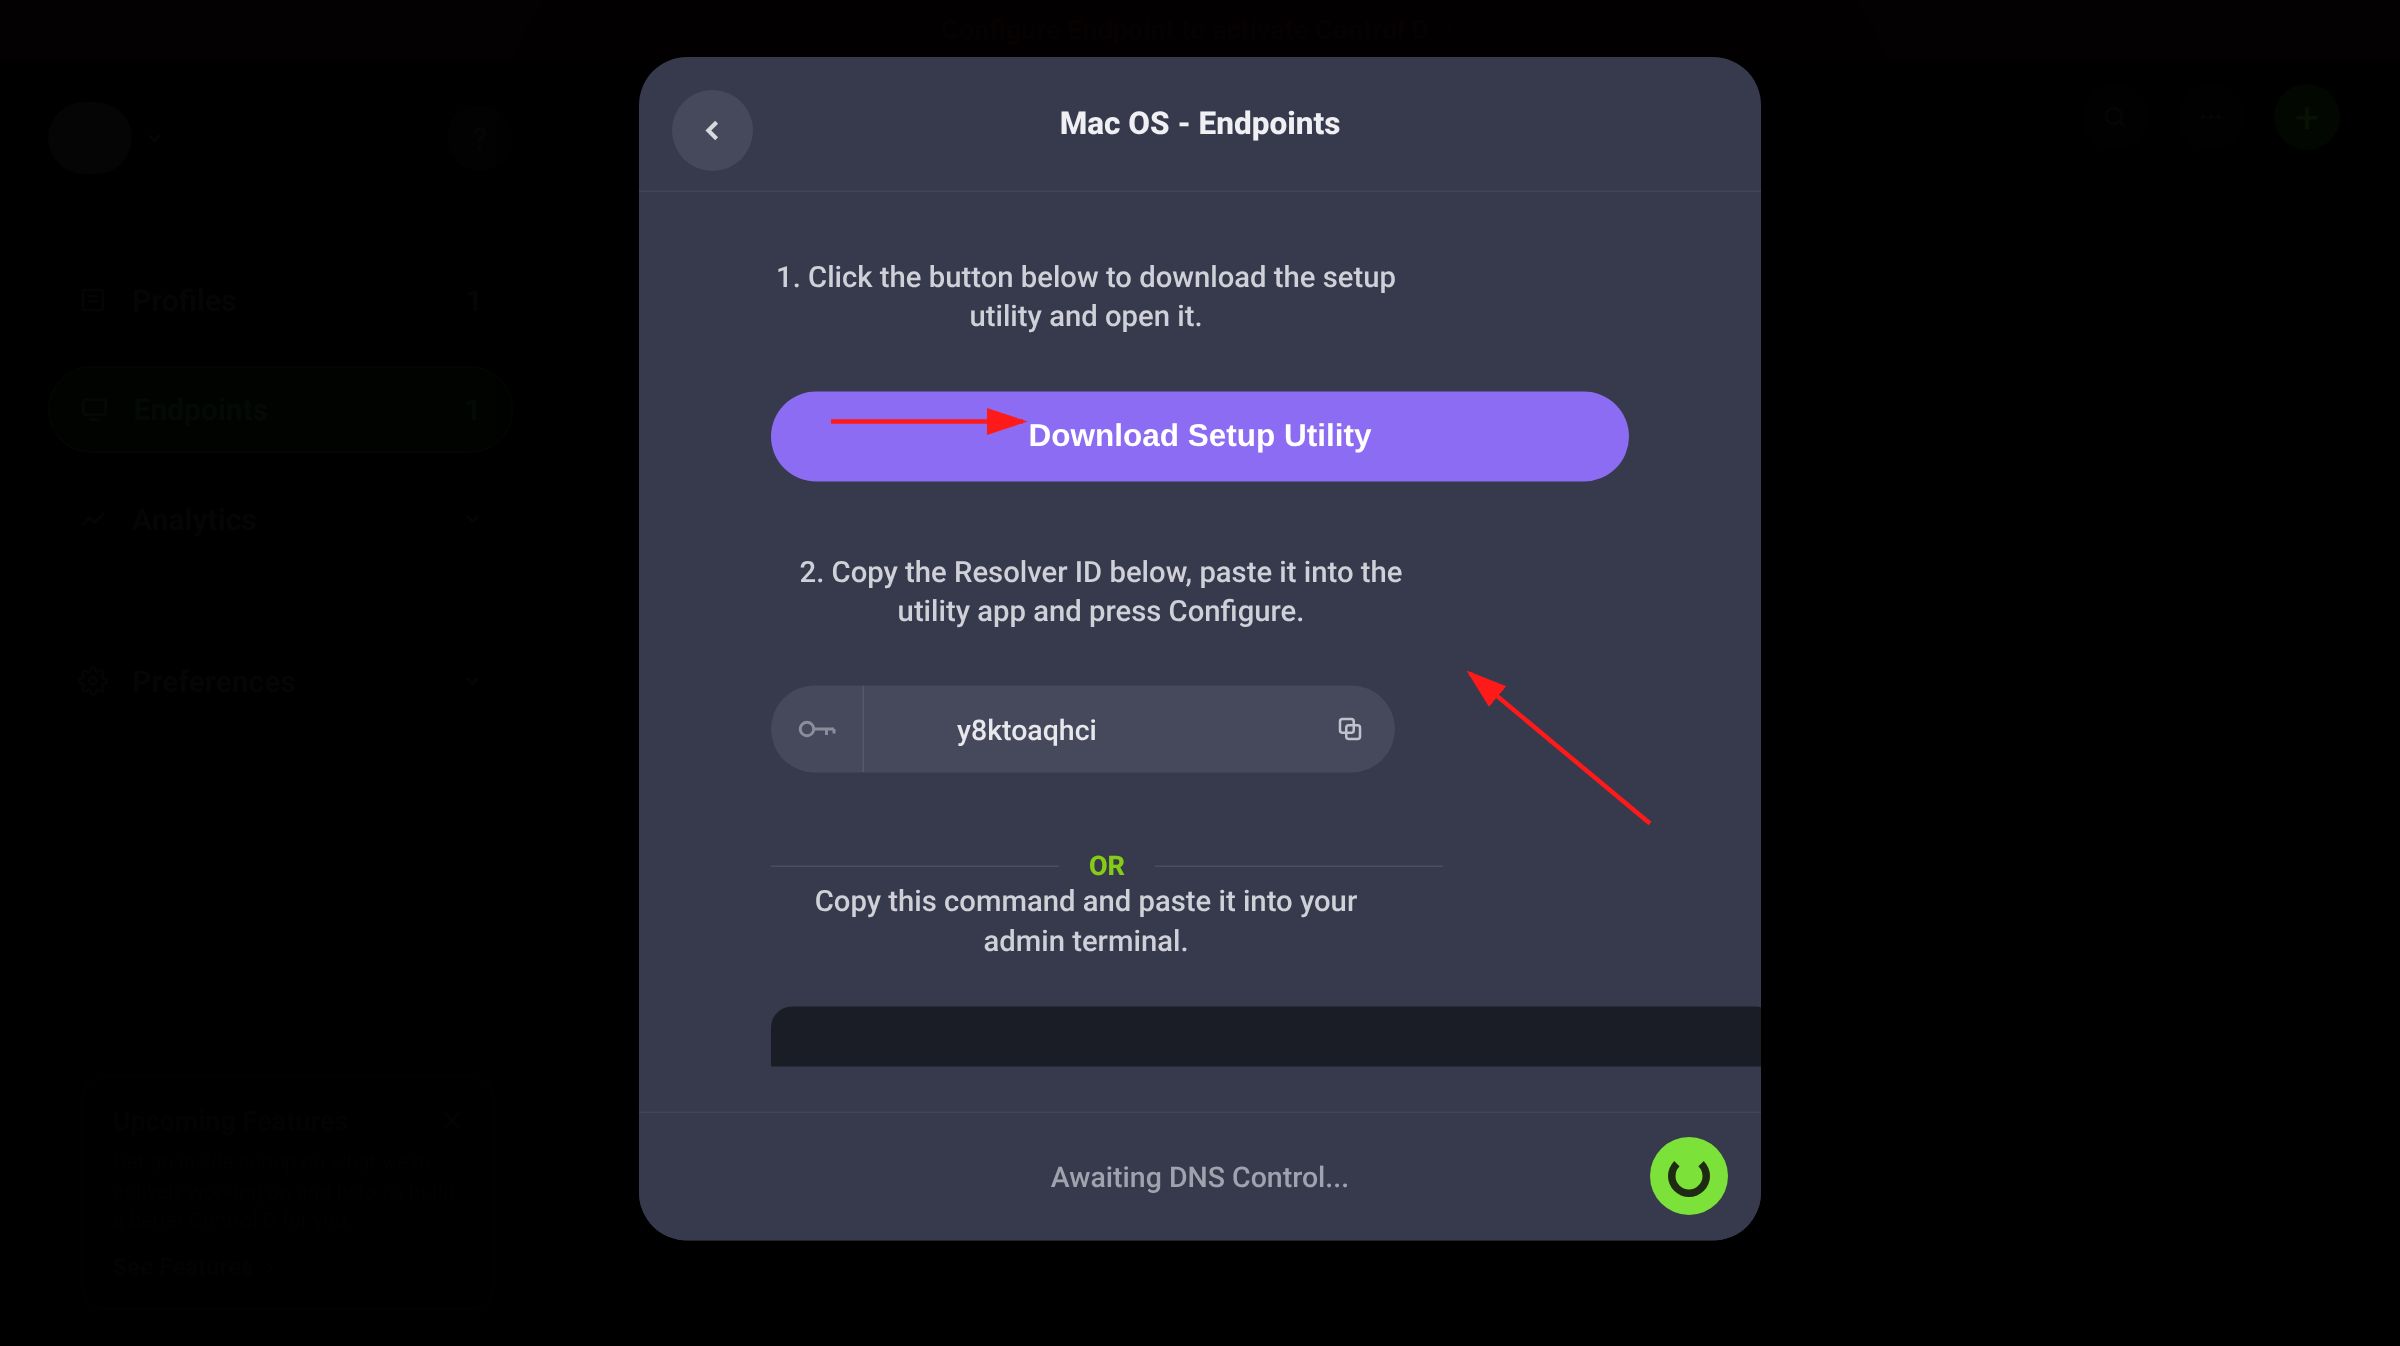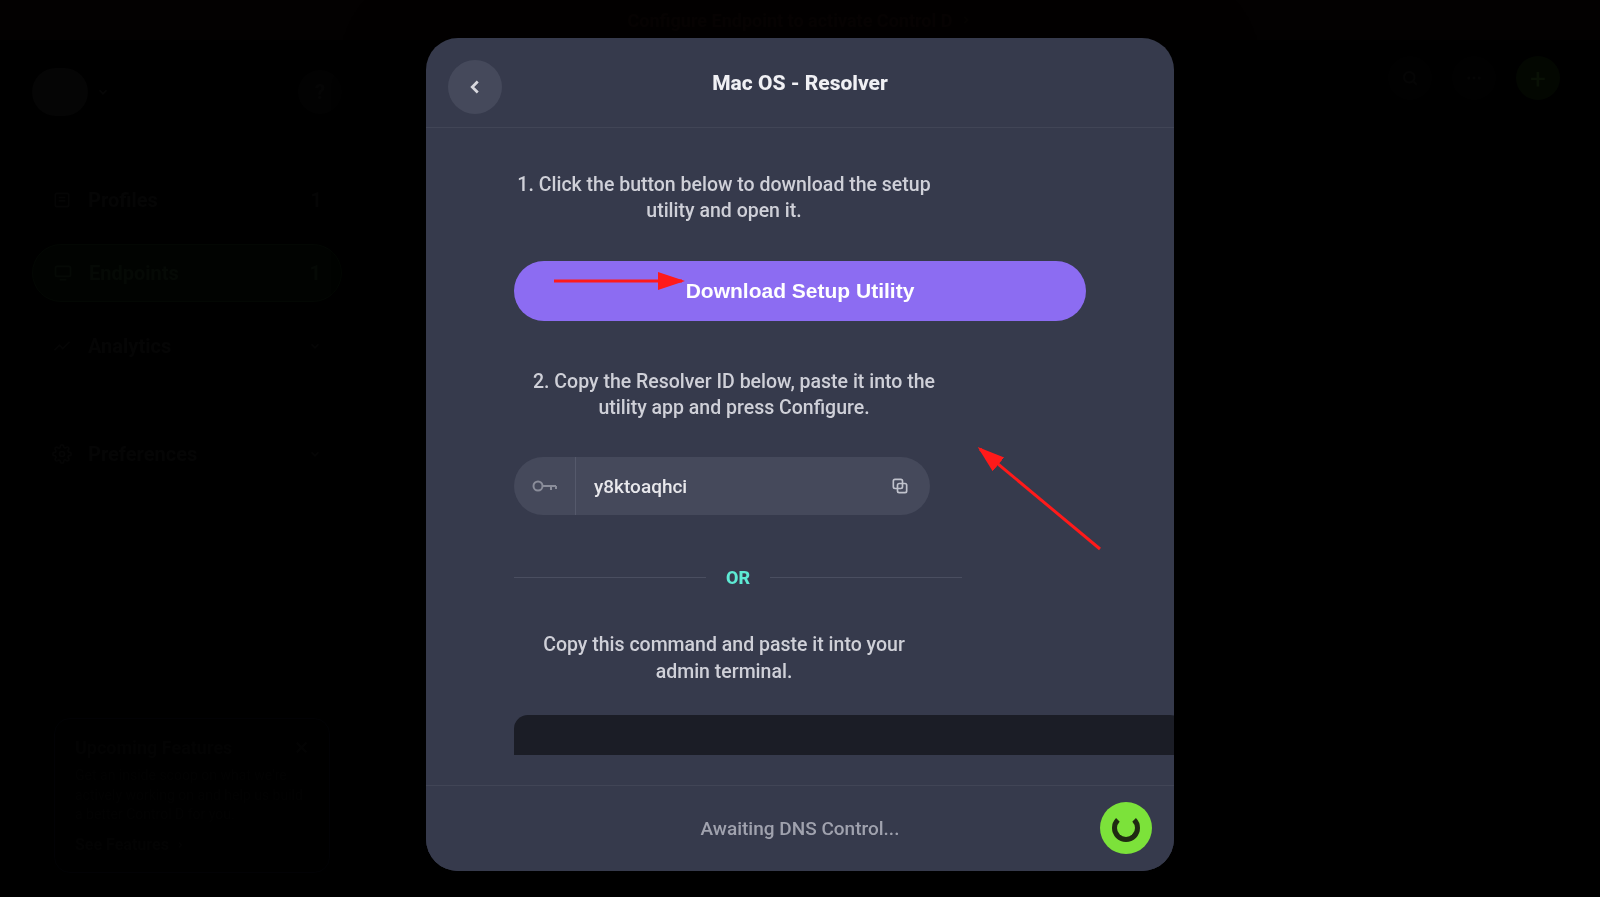--- a/index.html
+++ b/index.html
@@ -112,38 +112,38 @@
     font-size: 19.5px; color: #cfd0d8; text-align: center; line-height: 1.35; font-weight: 500;
   }
   .download-btn {
     margin-top: 36px; background: #8c6cf2; color: #ffffff; font-size: 21px; font-weight: 800;
     padding: 18px 38px; border-radius: 999px; border: none;
   }
   .step2 { margin-top: 46px; }
   
   .resolver-box {
     margin-top: 36px; width: 416px; height: 58px; background: #45495b; border-radius: 999px;
-    display: flex; align-items: center; overflow: hidden;
+    display: flex; align-items: center; overflow: hidden; gap: 44px;
   }
   .resolver-left {
     width: 62px; height: 100%; display: flex; align-items: center; justify-content: center;
     border-right: 1px solid #55596b;
   }
   .resolver-value { flex: 1; padding: 0 18px; font-size: 19px; color: #e8e8ec; font-weight: 500; }
   .resolver-copy {
     width: 60px; height: 100%; display: flex; align-items: center; justify-content: center;
   }
   
   .or-row {
     margin-top: 52px; width: 448px; display: flex; align-items: center; gap: 20px;
   }
   .or-line { flex: 1; height: 1px; background: #4a4e60; }
-  .or-text { font-size: 18px; font-weight: 800; color: #5eead4; }
-  
-  .step3 { margin-top: 44px; }
+  .or-text { font-size: 18px; font-weight: 800; color: #84cc16; }
+  
+  .step3 { }
   
   .command-box {
     margin-top: 30px; width: 670px; height: 40px; background: #1b1d26; border-radius: 14px 14px 0 0;
   }
   
   .modal-footer {
     height: 86px; border-top: 1px solid #414556; display: flex; align-items: center; justify-content: center;
     position: relative; background: #363a4c;
   }
   .footer-text { font-size: 19px; color: #a0a2ae; font-weight: 500; }
@@ -288,21 +288,21 @@
 </div>
 
 <div class="overlay">
   <div class="modal">
     <div class="modal-header">
       <div class="back-btn">
         <svg width="22" height="22" viewBox="0 0 24 24" fill="none" stroke="#d8d8de" stroke-width="3">
             <polyline points="15 18 9 12 15 6"></polyline>
           </svg>
       </div>
-      <div class="modal-title">Mac OS - Resolver</div>
+      <div class="modal-title">Mac OS - Endpoints</div>
     </div>
 
     <div class="modal-body">
       <div class="step" style="max-width:420px;">1. Click the button below to download the setup utility and open it.</div>
       <button class="download-btn">Download Setup Utility</button>
 
       <div class="step step2" style="max-width:440px;margin-top:48px;">2. Copy the Resolver ID below, paste it into the utility app and press Configure.</div>
 
       <div class="resolver-box">
         <div class="resolver-left">

